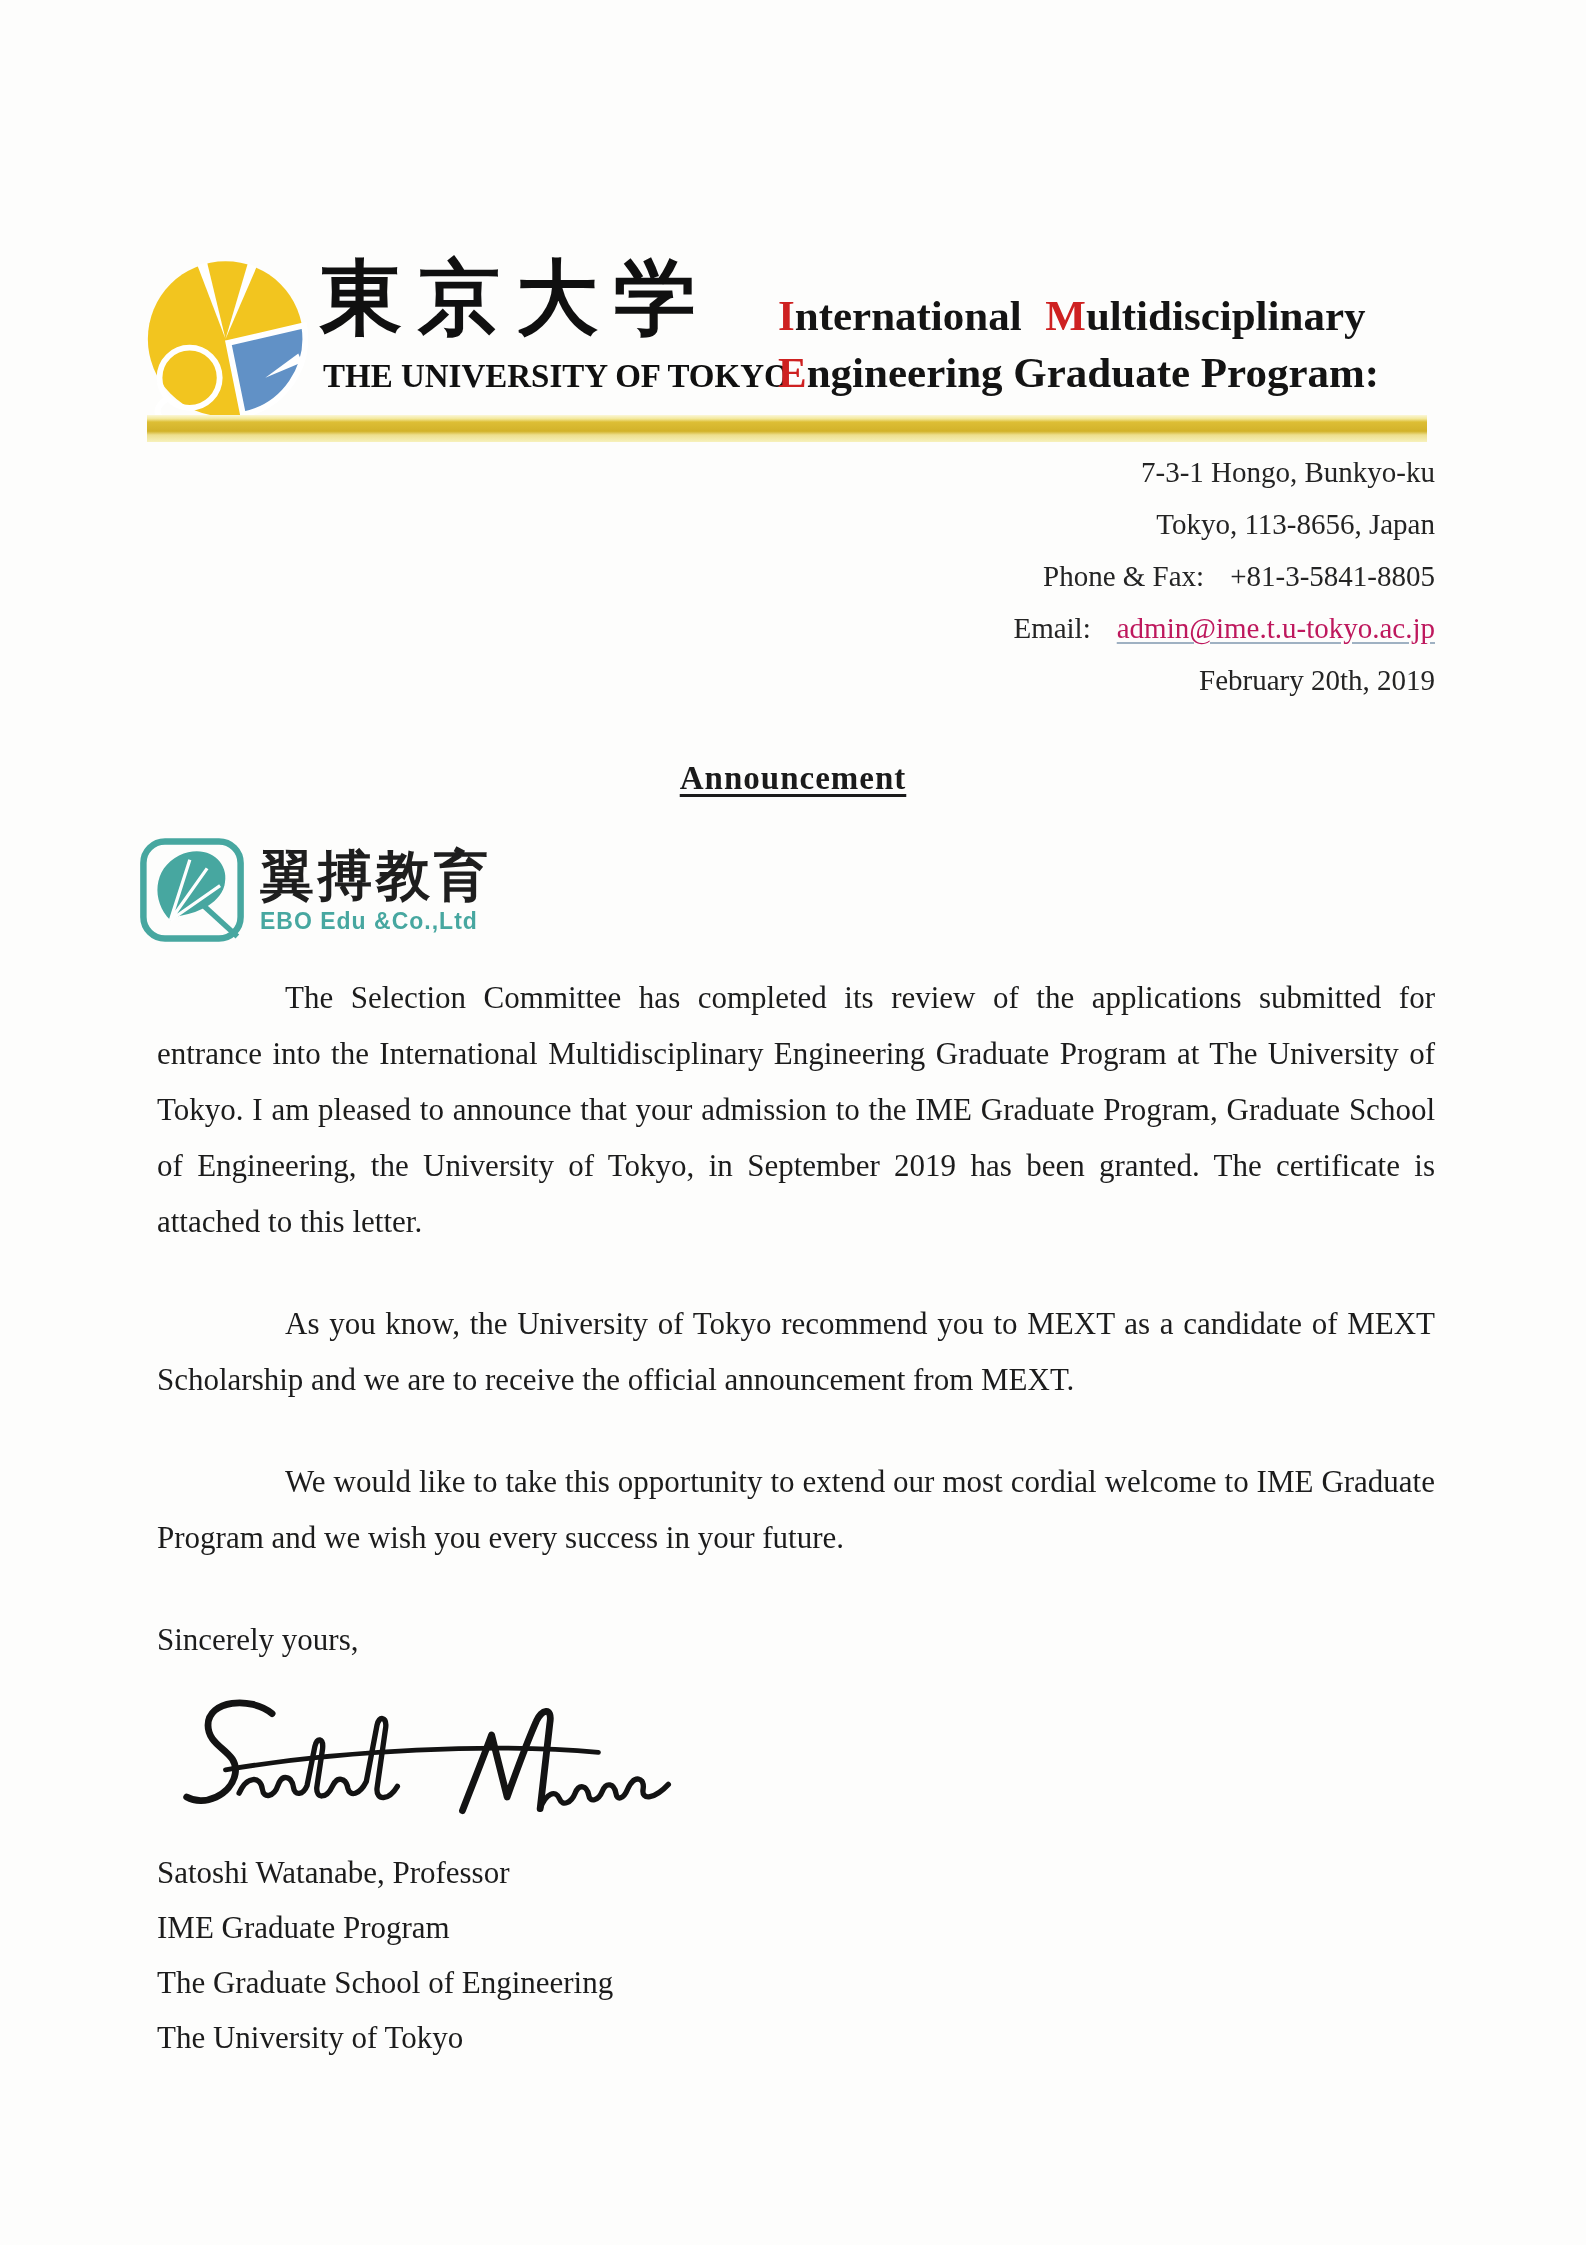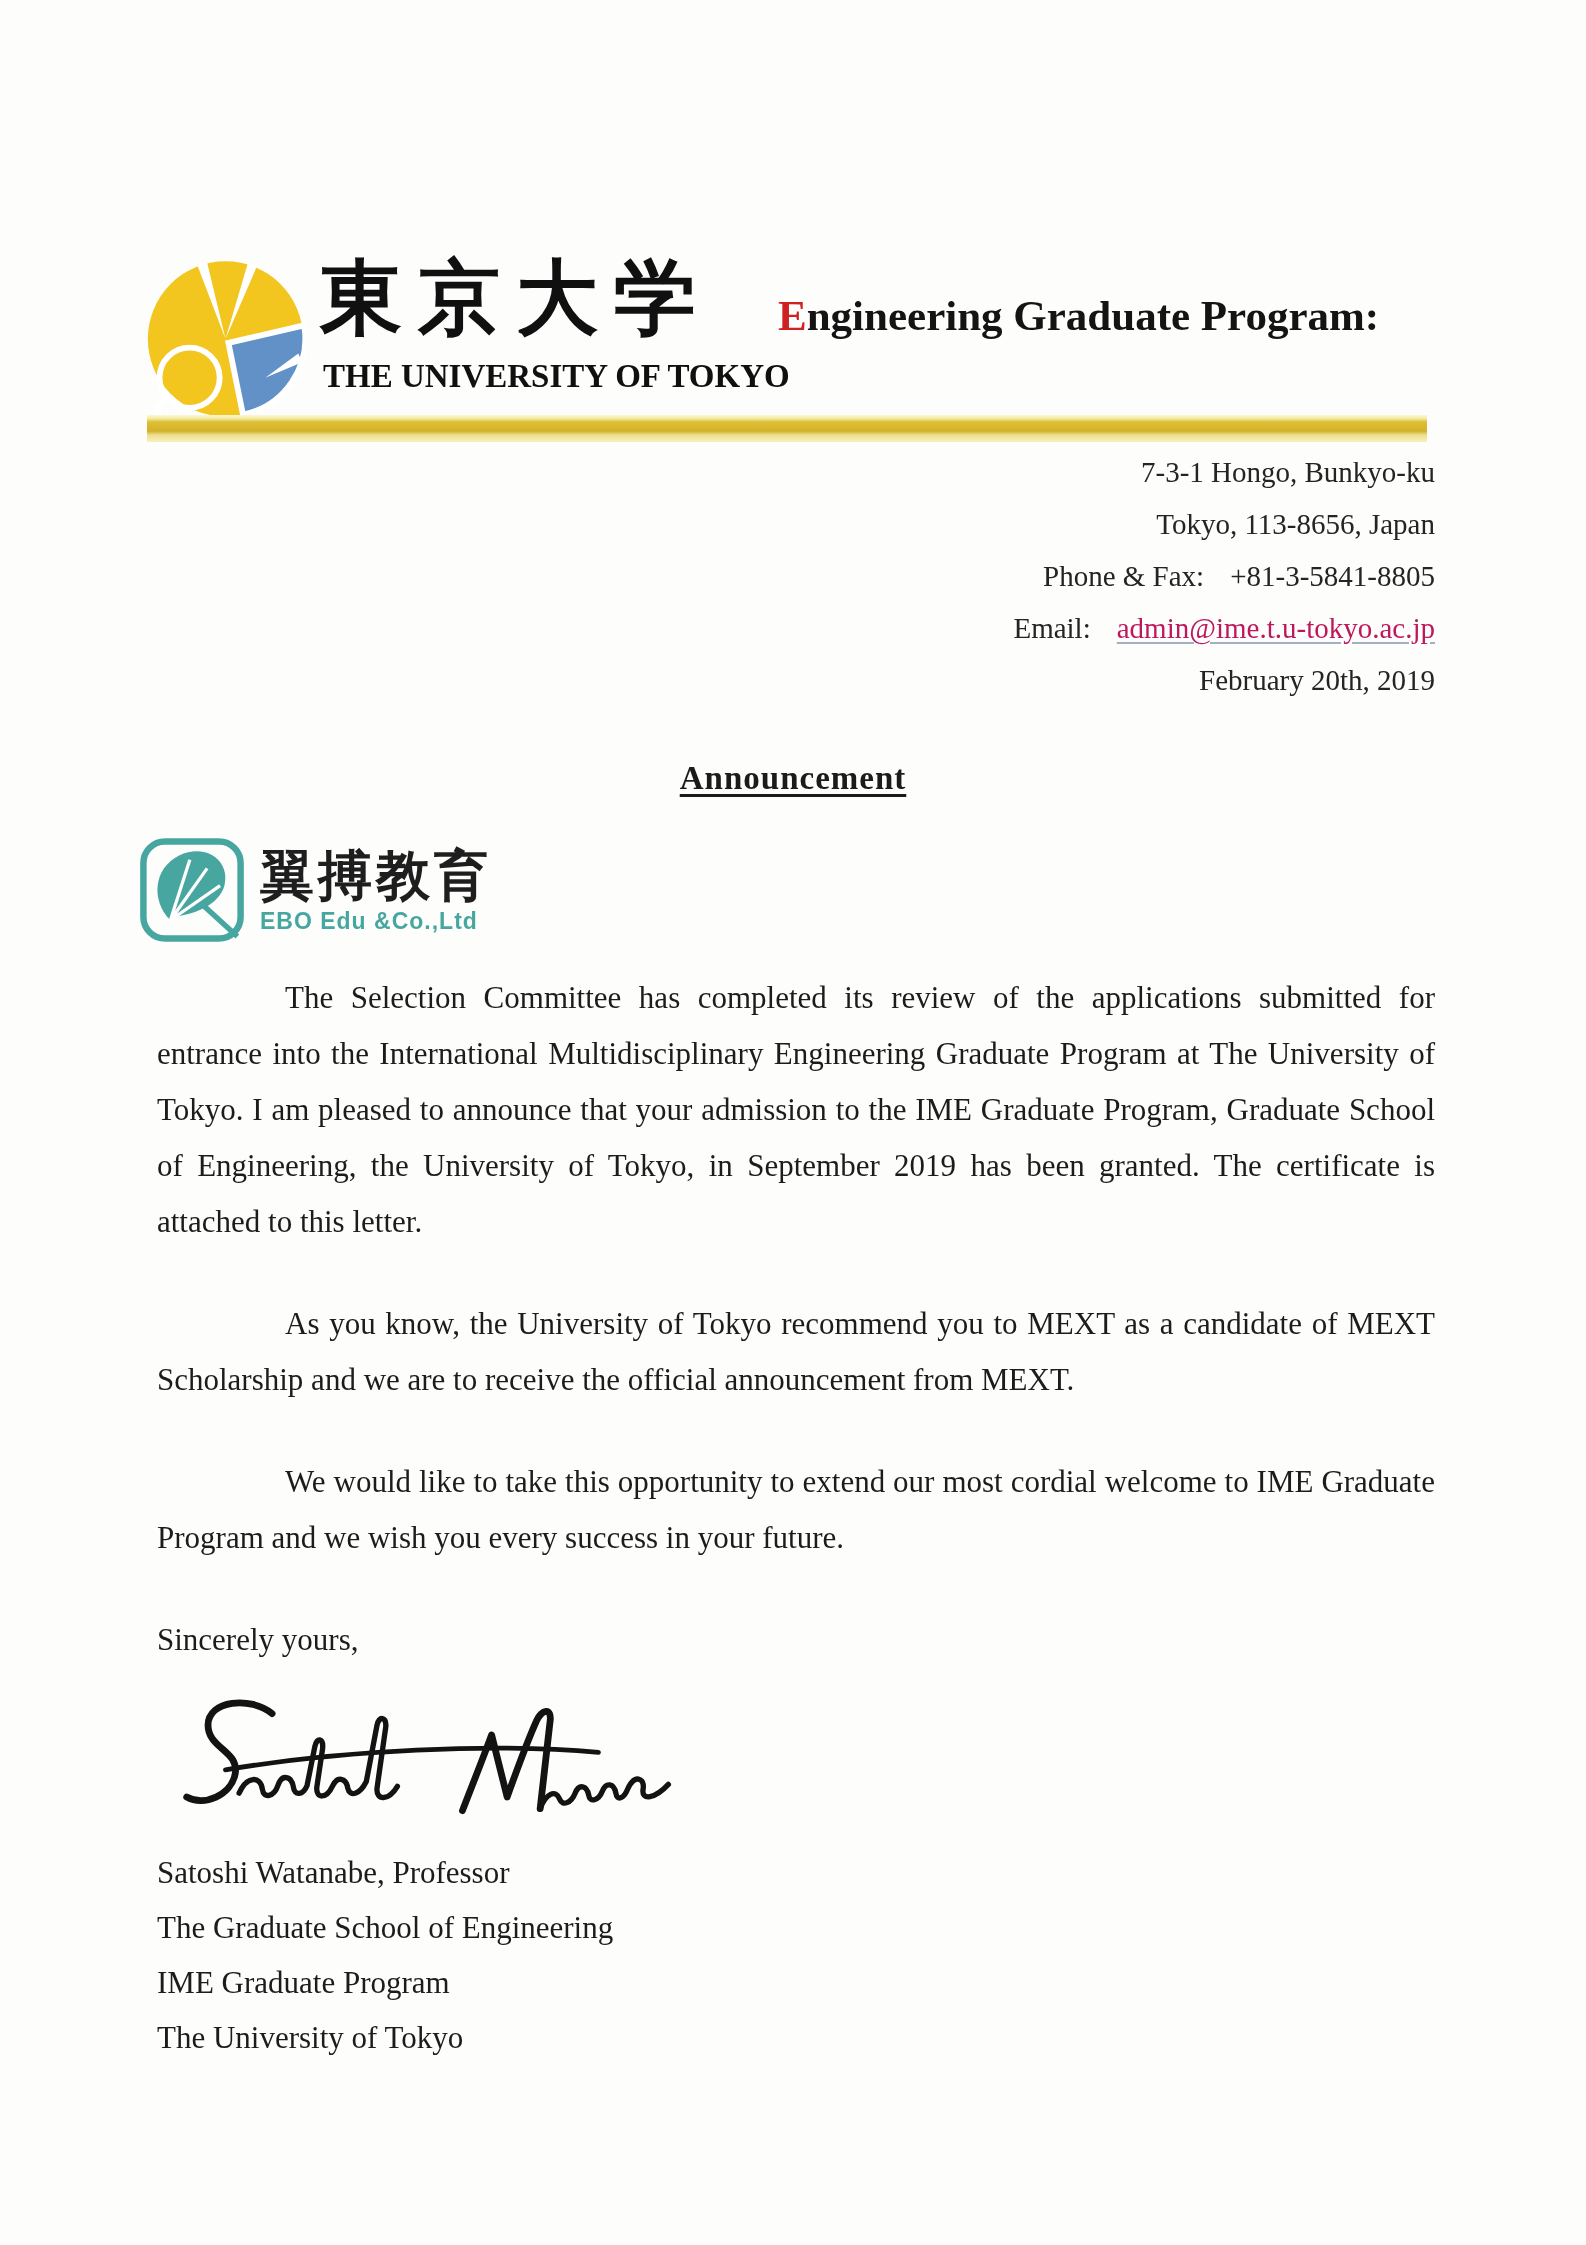--- a/index.html
+++ b/index.html
@@ -110,20 +110,24 @@
       <polygon points="85,88 108,10 117,14" fill="#ffffff"></polygon>
       <circle cx="48" cy="128" r="31" fill="none" stroke="#ffffff" stroke-width="6"></circle>
       <path d="M24,150 Q8,162 20,170" stroke="#ffffff" stroke-width="6" fill="none"></path>
     </svg>
 
     <div class="jp-name">東京大学</div>
     <div class="en-name">THE UNIVERSITY OF TOKYO</div>
 
     <div class="program">
       <div class="prog-line">
+        <span class="word"><span class="red-cap">I</span><span>nternational</span></span>
+        <span class="word"><span class="red-cap">M</span><span>ultidisciplinary</span></span>
+      </div>
+      <div class="prog-line">
         <span class="word"><span class="red-cap">E</span><span>ngineering Graduate Program:</span></span>
       </div>
     </div>
 
     <div class="gold-bar"></div>
   </div>
 
   <div class="address">
     <div>7-3-1 Hongo, Bunkyo-ku</div>
     <div>Tokyo, 113-8656, Japan</div>
@@ -165,18 +169,18 @@
       <path stroke-width="7" d="M100,22 C78,4 34,8 34,34 C34,58 66,60 62,84 C58,106 30,118 12,108"></path>
       <path stroke-width="5.5" d="M66,104 C74,86 88,86 90,100 C91,110 102,108 106,96 C110,84 120,86 122,98 C123,107 132,106 136,96 L144,56 C146,46 153,47 152,58 L146,98 C145,110 156,110 162,97 C167,86 176,88 178,99 C180,108 190,106 197,92 L208,34 C210,24 218,25 217,36 L208,99 C207,112 220,112 229,97"></path>
       <path stroke-width="5" d="M52,80 C170,60 330,52 436,62"></path>
       <path stroke-width="7" d="M296,122 C306,96 318,66 326,44 L342,108 C352,80 364,48 372,30 C377,18 389,14 386,32 L376,120"></path>
       <path stroke-width="5.5" d="M376,120 C382,104 392,100 396,110 C399,118 408,114 412,104 C416,94 424,96 426,106 C427,114 436,112 440,102 C444,92 452,94 454,104 C455,112 462,110 466,100 C473,84 484,88 482,100 C480,112 494,110 508,95"></path>
     </g>
   </svg>
 
   <div class="signoff">
     <div>Satoshi Watanabe, Professor</div>
+    <div>IME Graduate Program</div>
     <div>The Graduate School of Engineering</div>
-    <div>IME Graduate Program</div>
     <div>The University of Tokyo</div>
   </div>
 
 </div>
 
 </body></html>

